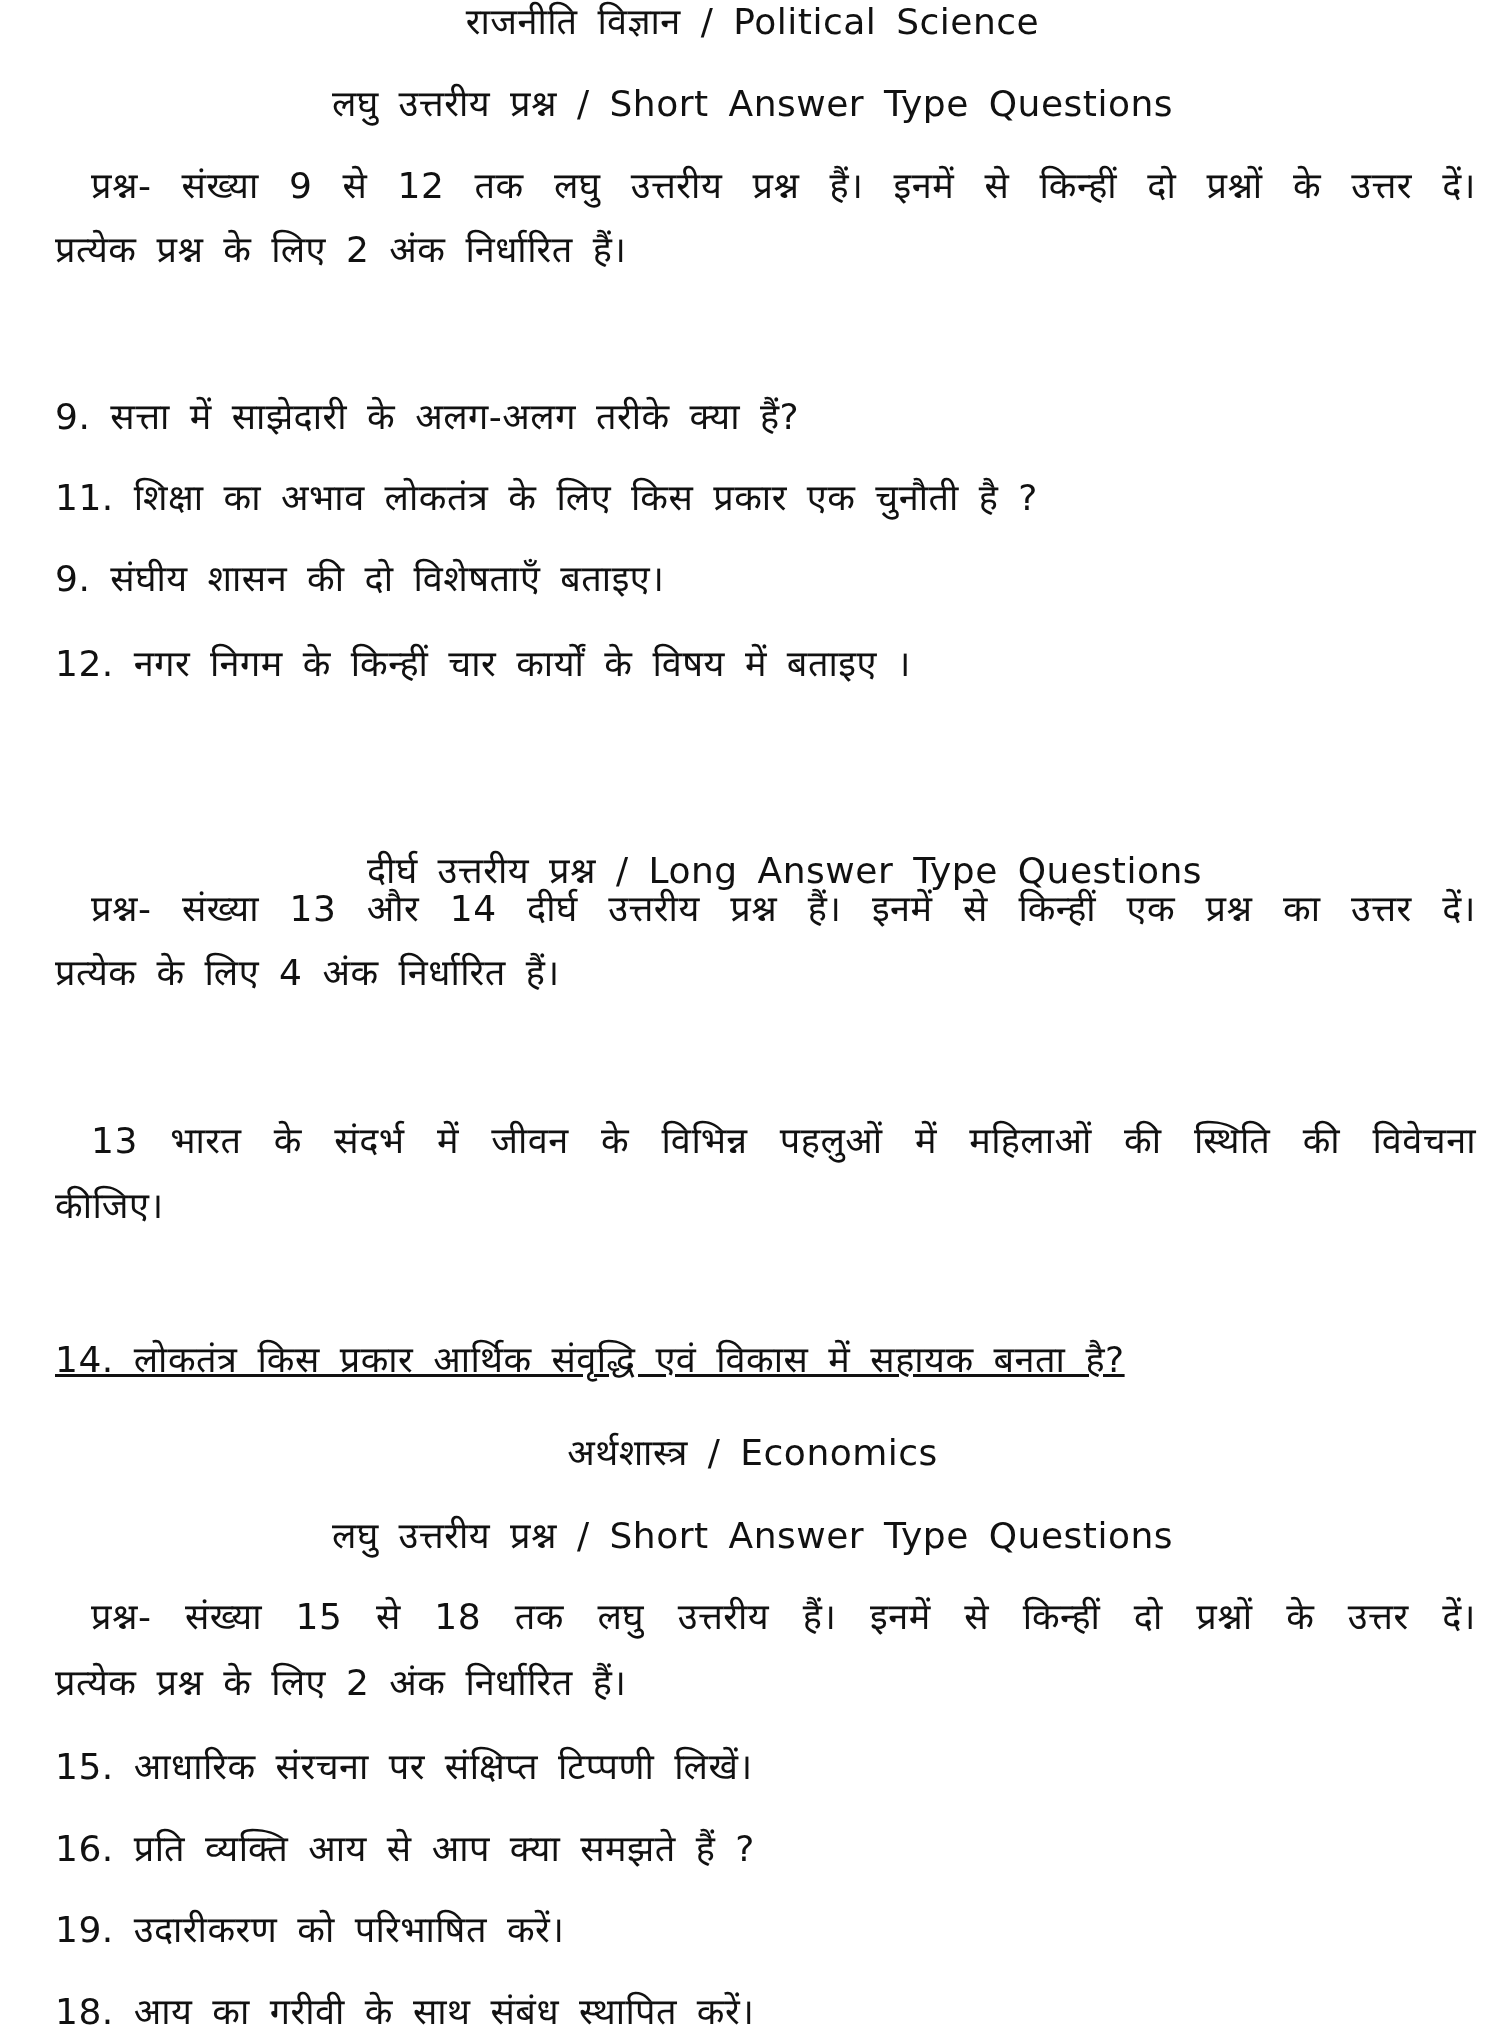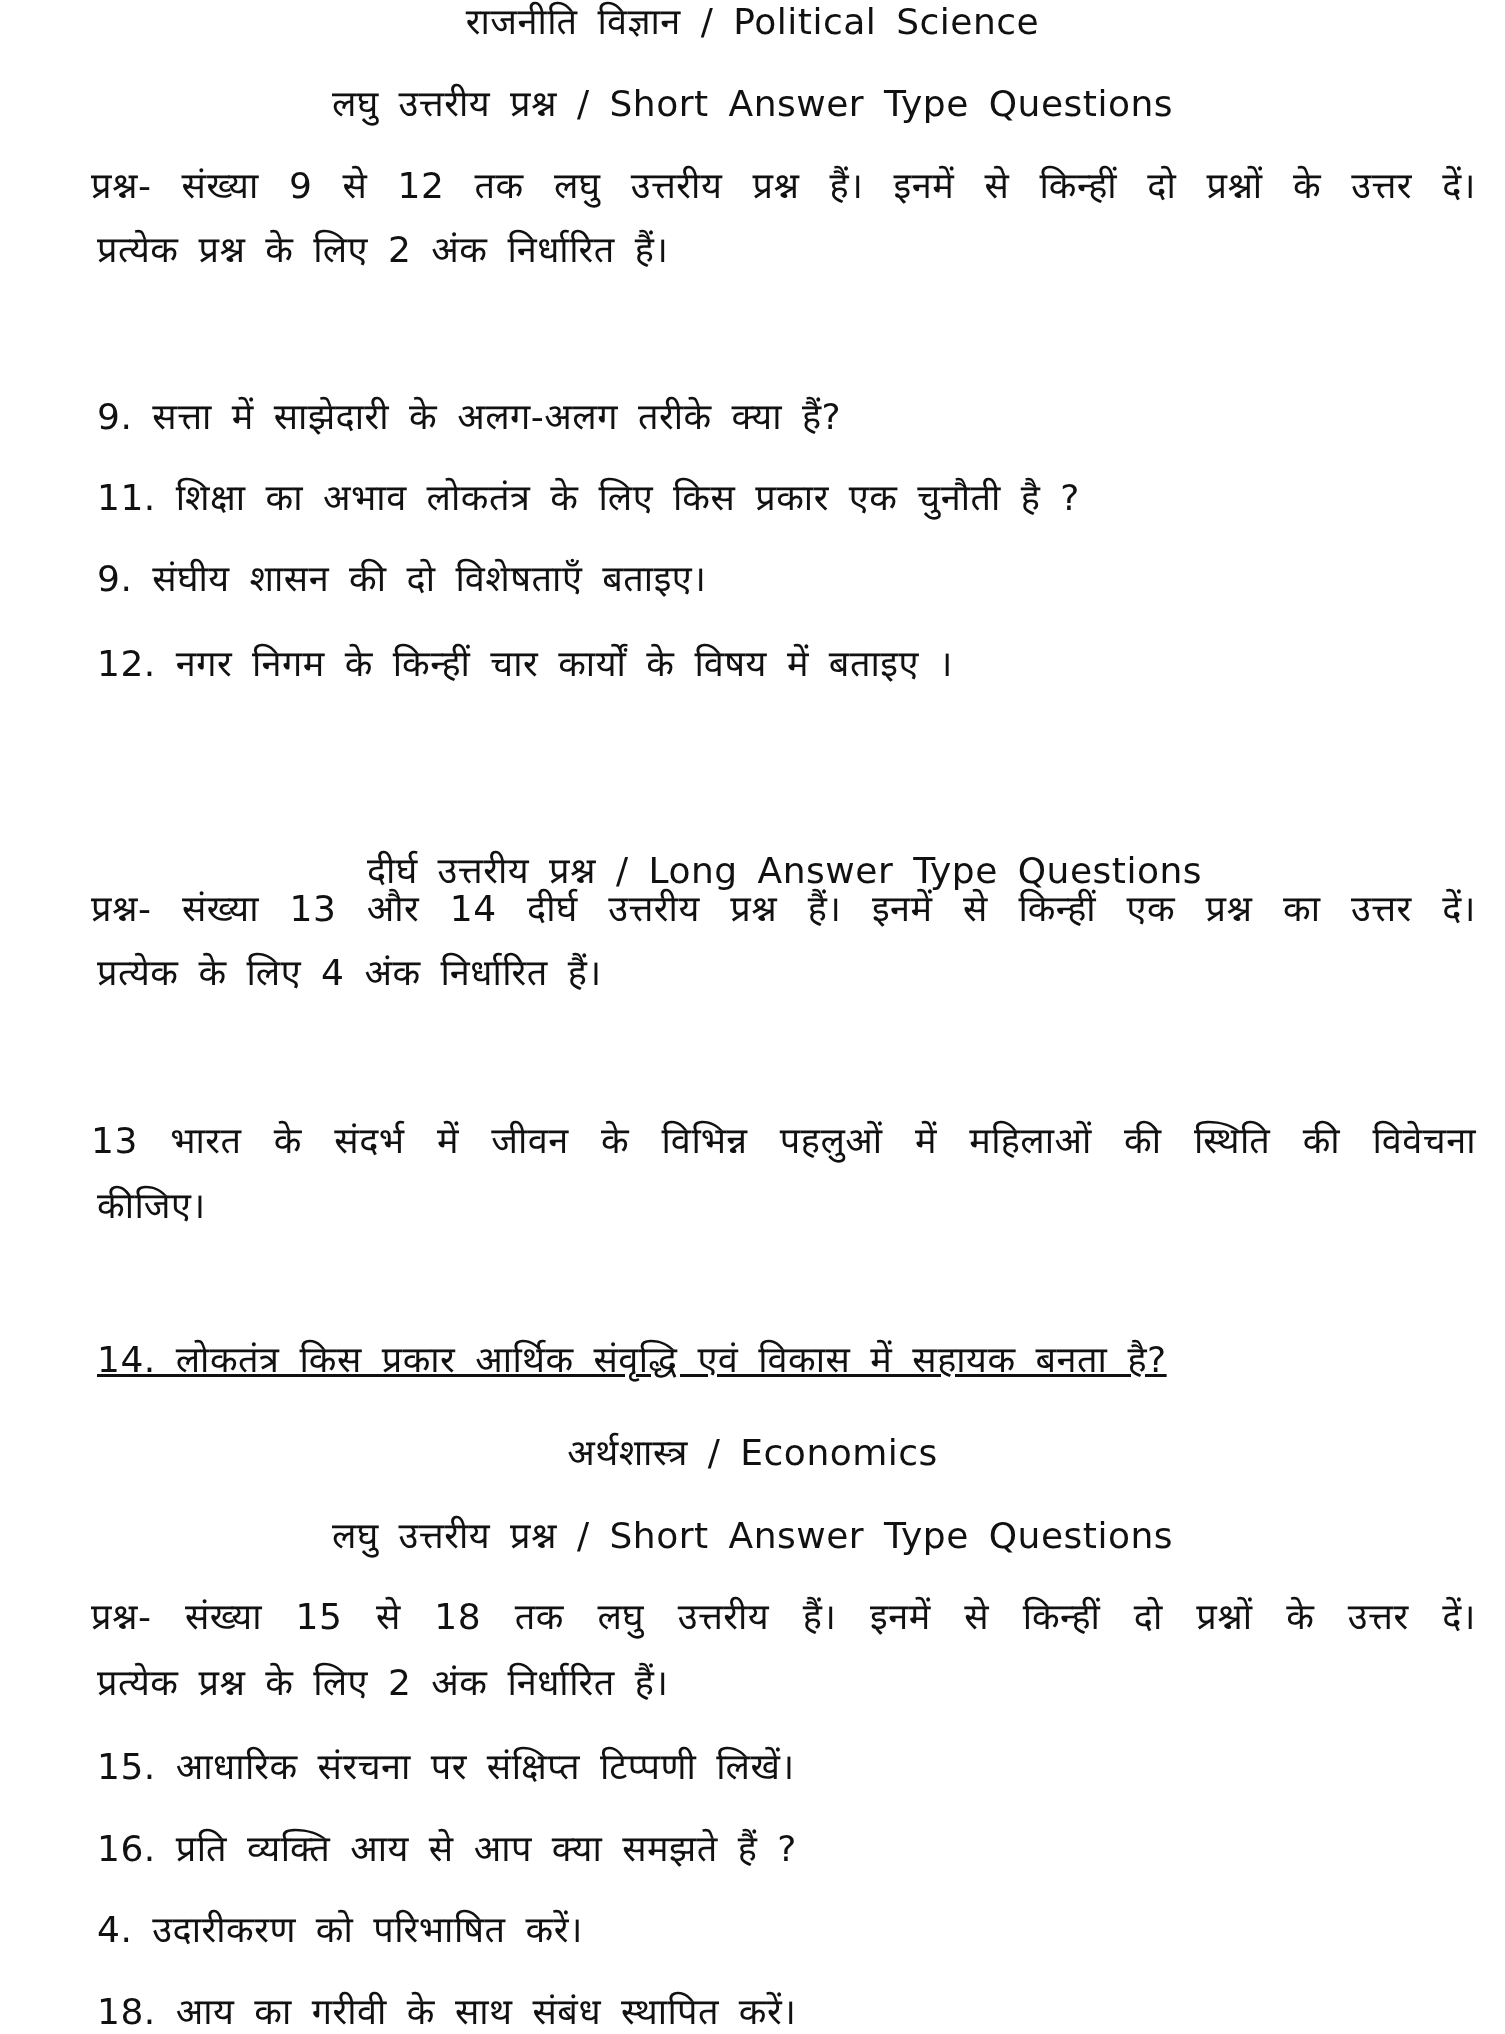--- a/index.html
+++ b/index.html
@@ -1,21 +1,21 @@
 <!DOCTYPE html>
 <html><head>
 <meta charset="utf-8">
 <style>
   html, body { margin: 0; padding: 0; background: #ffffff; }
   body { width: 1505px; height: 2034px; position: relative; overflow: hidden;
          font-family: "DejaVu Sans", "Liberation Sans", sans-serif; color: #111111; }
   .line { position: absolute; white-space: nowrap; line-height: 1; font-size: 36px;
           transform: translateY(-50%); letter-spacing: 0.5px; word-spacing: 8px; }
   .center { left: 0; width: 1505px; text-align: center; }
-  .left { left: 55px; margin-left: 42px; }
+  .left { left: 55px; }
   .justify { left: 55px; width: 1385px; text-align: justify; text-align-last: justify; margin-left: 36px; }
 </style>
 </head>
 <body>
 
 <div>
   <div class="line center" style="top:22px;">राजनीति विज्ञान / Political Science</div>
   <div class="line center" style="top:104px;">लघु उत्तरीय प्रश्न / Short Answer Type Questions</div>
   <div class="line justify" style="top:186px;">प्रश्न- संख्या 9 से 12 तक लघु उत्तरीय प्रश्न हैं। इनमें से किन्हीं दो प्रश्नों के उत्तर दें।</div>
   <div class="line left" style="top:250px;">प्रत्येक प्रश्न के लिए 2 अंक निर्धारित हैं।</div>
@@ -35,15 +35,15 @@
 </div>
 
 <div>
   <div class="line center" style="top:1453px;">अर्थशास्त्र / Economics</div>
   <div class="line center" style="top:1536px;">लघु उत्तरीय प्रश्न / Short Answer Type Questions</div>
   <div class="line justify" style="top:1617px;">प्रश्न- संख्या 15 से 18 तक लघु उत्तरीय हैं। इनमें से किन्हीं दो प्रश्नों के उत्तर दें।</div>
   <div class="line left" style="top:1683px;">प्रत्येक प्रश्न के लिए 2 अंक निर्धारित हैं।</div>
 
   <div class="line left" style="top:1767px;">15. आधारिक संरचना पर संक्षिप्त टिप्पणी लिखें।</div>
   <div class="line left" style="top:1849px;">16. प्रति व्यक्ति आय से आप क्या समझते हैं ?</div>
-  <div class="line left" style="top:1930px;">4. उदारीकरण को परिभाषित करें।</div>
+  <div class="line left" style="top:1930px;">19. उदारीकरण को परिभाषित करें।</div>
   <div class="line left" style="top:2012px;">18. आय का गरीवी के साथ संबंध स्थापित करें।</div>
 </div>
 
 </body></html>

